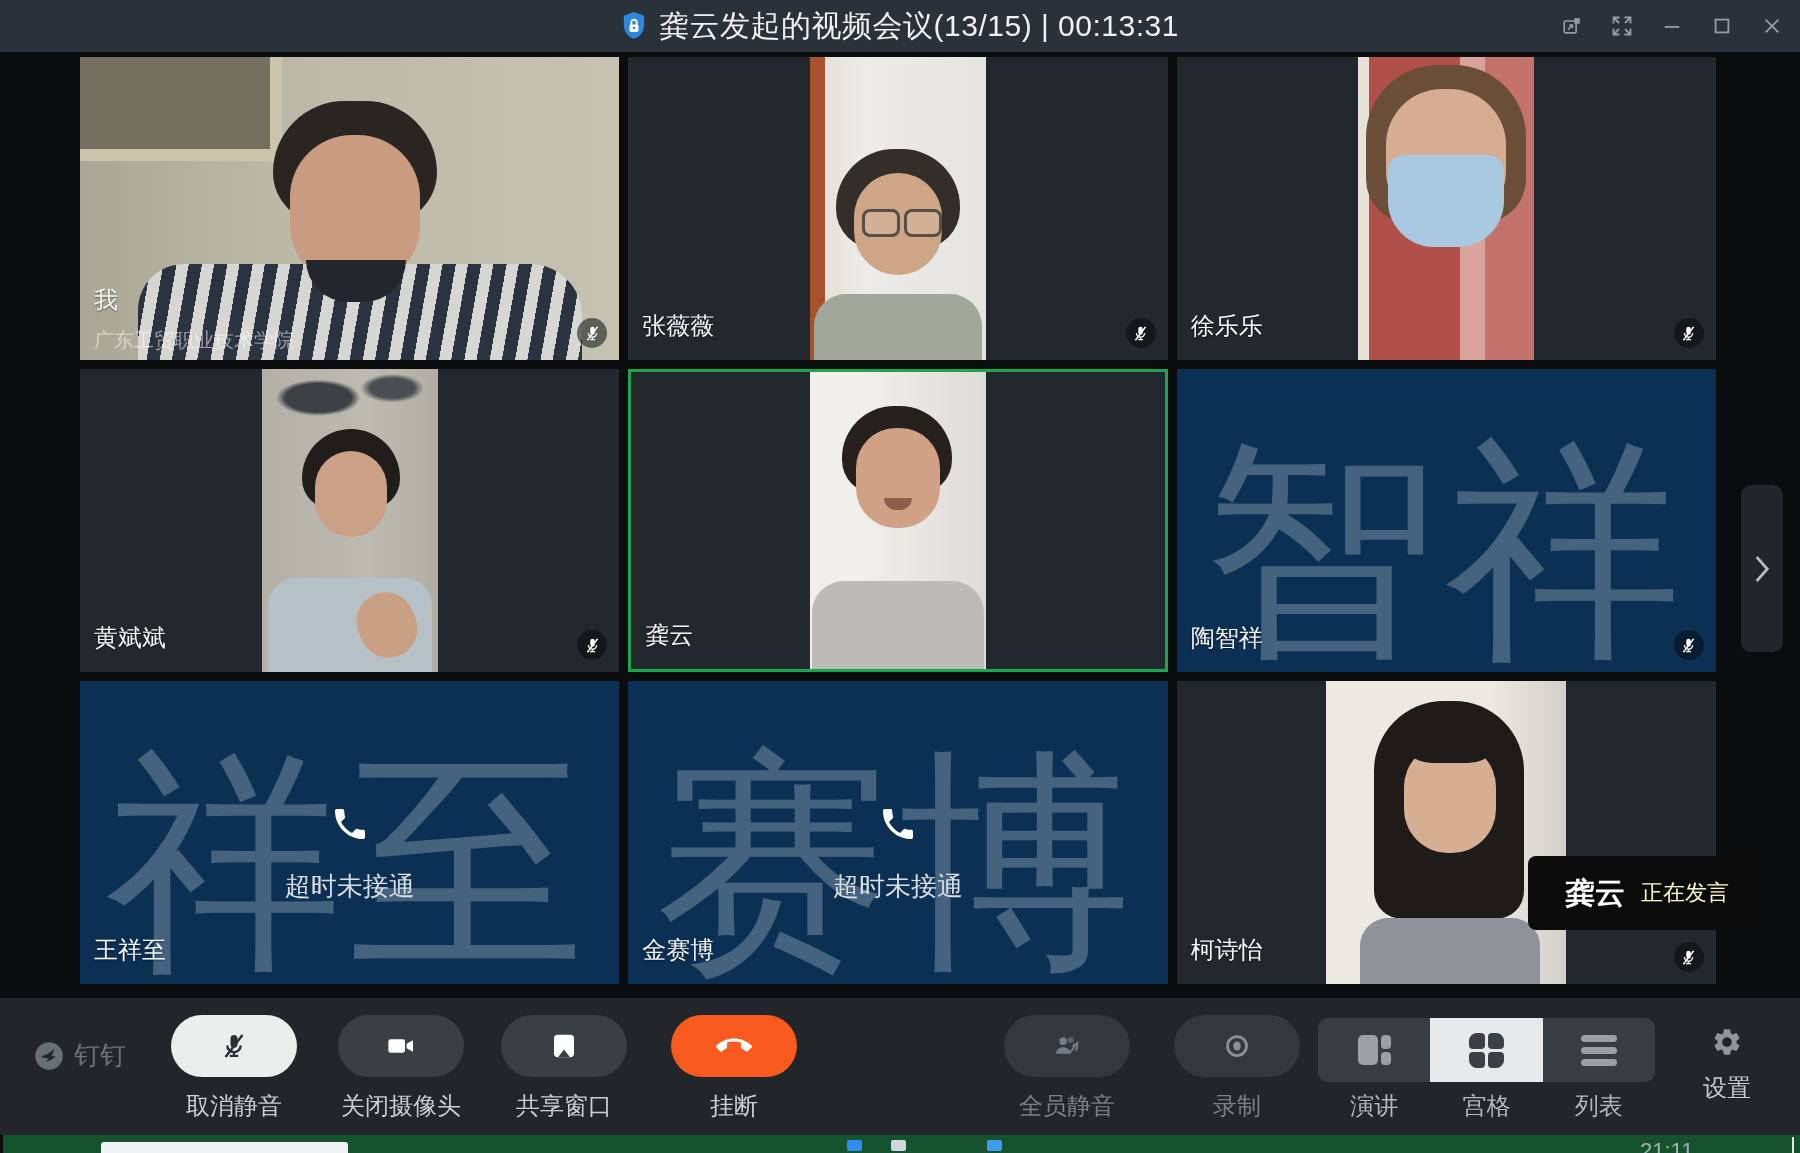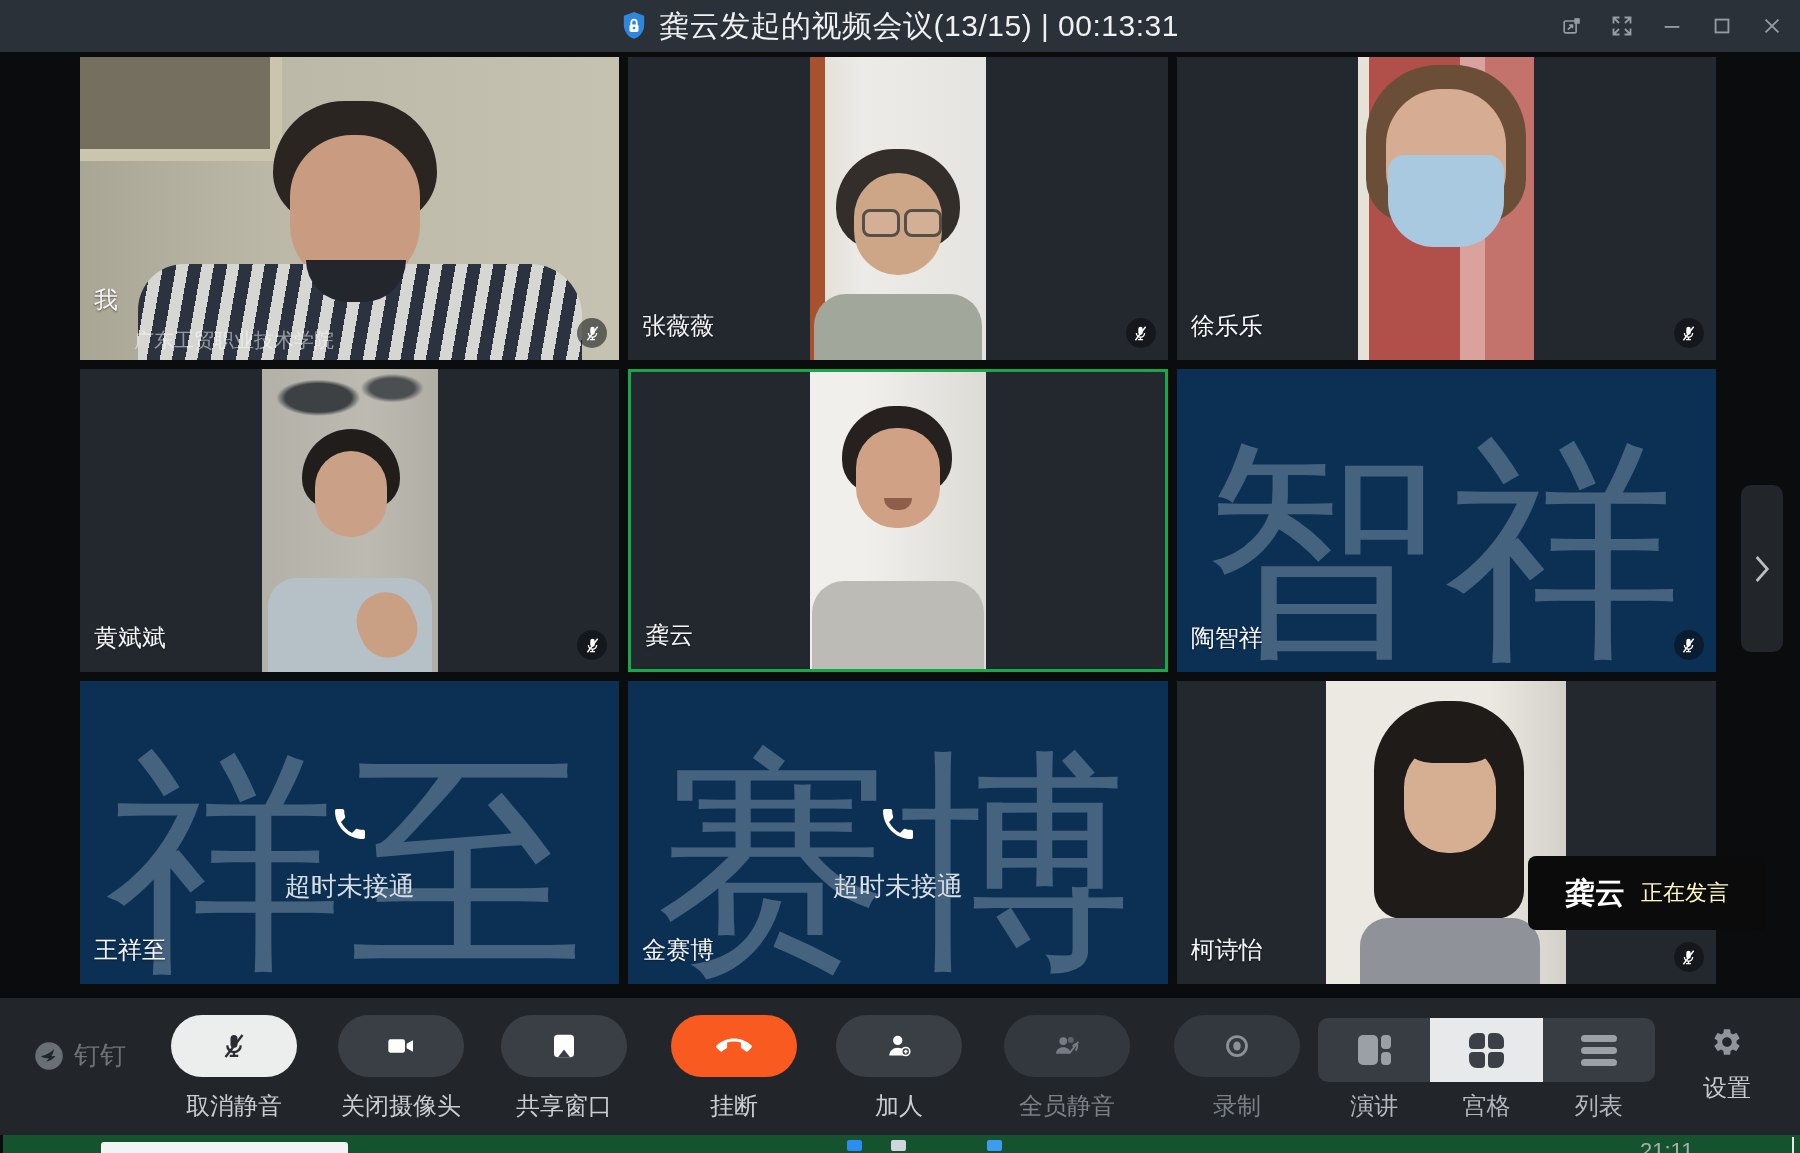--- a/index.html
+++ b/index.html
@@ -17,21 +17,21 @@
   .win-controls{position:absolute;right:16px;top:0;height:52px;display:flex;align-items:center;gap:26px;}
   .win-btn{width:24px;height:24px;display:flex;align-items:center;justify-content:center;cursor:pointer;}
   
   .grid{position:absolute;left:80px;top:57px;width:1636px;height:927px;
     display:grid;grid-template-columns:repeat(3,1fr);grid-template-rows:repeat(3,1fr);gap:9px;}
   .tile{position:relative;background:#23272e;overflow:hidden;}
   .tile.navy{background:#0c3054;padding-left:22px;}
   .tile.active{border:3px solid #18a74b;}
   .name{position:absolute;left:14px;bottom:18px;color:#f4f6f8;font-size:24px;z-index:6;text-shadow:0 1px 2px rgba(0,0,0,.5);}
   .name.me{bottom:44px;}
-  .watermark{position:absolute;left:14px;bottom:6px;color:rgba(255,255,255,.5);font-size:20px;white-space:nowrap;z-index:6;margin-left:40px;}
+  .watermark{position:absolute;left:14px;bottom:6px;color:rgba(255,255,255,.5);font-size:20px;white-space:nowrap;z-index:6;}
   .mic-badge{position:absolute;right:12px;bottom:12px;width:30px;height:30px;border-radius:50%;
     background:rgba(10,12,16,.55);display:flex;align-items:center;justify-content:center;z-index:6;}
   .giant{position:absolute;inset:0;display:flex;align-items:center;justify-content:center;
     font-size:235px;line-height:1;color:rgba(203,216,228,.30);letter-spacing:8px;transform:translateY(30px);z-index:1;}
   .center-status{position:absolute;left:0;right:0;top:62%;text-align:center;color:#d9dee3;font-size:26px;z-index:3;}
   .call-icon{position:absolute;left:50%;top:48%;transform:translate(-50%,-50%);z-index:3;}
   
   .video-full{position:absolute;inset:0;overflow:hidden;}
   .vp{position:absolute;top:0;bottom:0;left:50%;transform:translateX(-50%);width:176px;overflow:hidden;}
   .vp.wide{width:240px;}
@@ -367,31 +367,20 @@
 
   <div class="tb-btn" style="left:668px;top:17px;">
     <div class="pill orange">
       <svg width="36" height="36" viewBox="0 0 24 24">
         <path d="M12 9c-1.6 0-3.15.25-4.6.72v3.1c0 .39-.23.74-.56.9-.98.49-1.87 1.12-2.66 1.85-.18.18-.43.28-.7.28-.28 0-.53-.11-.71-.29L.29 13.08c-.18-.17-.29-.42-.29-.7 0-.28.11-.53.29-.71C3.34 8.78 7.46 7 12 7s8.66 1.78 11.71 4.67c.18.18.29.43.29.71 0 .28-.11.53-.29.7l-2.48 2.48c-.18.18-.43.29-.71.29-.27 0-.52-.1-.7-.28-.79-.73-1.68-1.36-2.66-1.85-.33-.16-.56-.51-.56-.9v-3.1C15.15 9.25 13.6 9 12 9z" fill="#fff"></path>
       </svg>
     </div>
     <div class="tb-label">挂断</div>
   </div>
 
-  <div class="tb-btn" style="left:833px;top:17px;">
-    <div class="pill">
-      <svg width="30" height="30" viewBox="0 0 24 24">
-        <circle cx="11" cy="7.5" r="3.7" fill="#fff"></circle>
-        <path d="M4.2 19.6c0-3.7 3-6.3 6.8-6.3s6.8 2.6 6.8 6.3z" fill="#fff"></path>
-        <circle cx="17.4" cy="16.4" r="3.2" fill="#3a3f45" stroke="#fff" stroke-width="1.3"></circle>
-        <path d="M17.4 14.9v3M15.9 16.4h3" stroke="#fff" stroke-width="1.3"></path>
-      </svg>
-    </div>
-    <div class="tb-label">加人</div>
-  </div>
 
   <div class="tb-btn" style="left:1001px;top:17px;">
     <div class="pill dim">
       <svg width="30" height="30" viewBox="0 0 24 24">
         <circle cx="9" cy="8" r="3.1" fill="#767c83"></circle>
         <path d="M3.2 18.2c0-3.1 2.5-5.2 5.8-5.2s5.8 2.1 5.8 5.2z" fill="#767c83"></path>
         <circle cx="15" cy="7.2" r="2.4" fill="#5d646b"></circle>
         <path d="M16.8 12.6a2.9 2.9 0 0 1 3.4-2.3c.3 1.9-.3 4.2-1.3 5.4" stroke="#767c83" fill="none" stroke-width="1.4"></path>
         <path d="M14.2 17.6 21 8.6" stroke="#767c83" stroke-width="1.5"></path>
       </svg>

